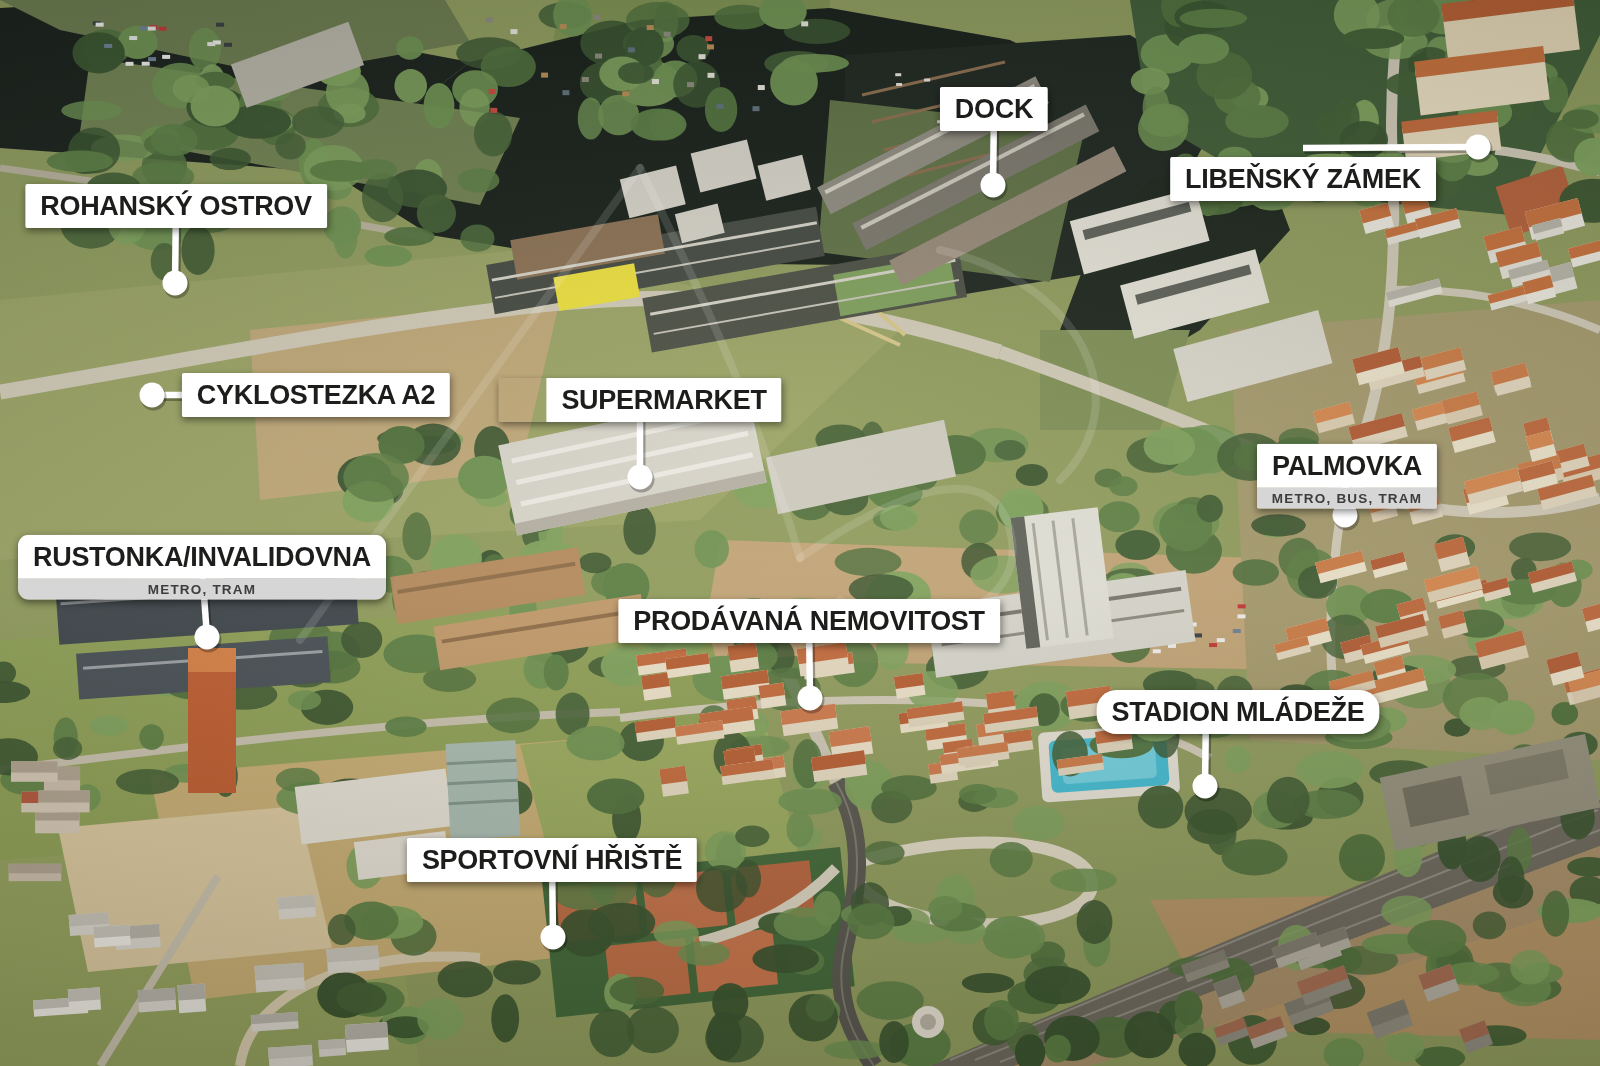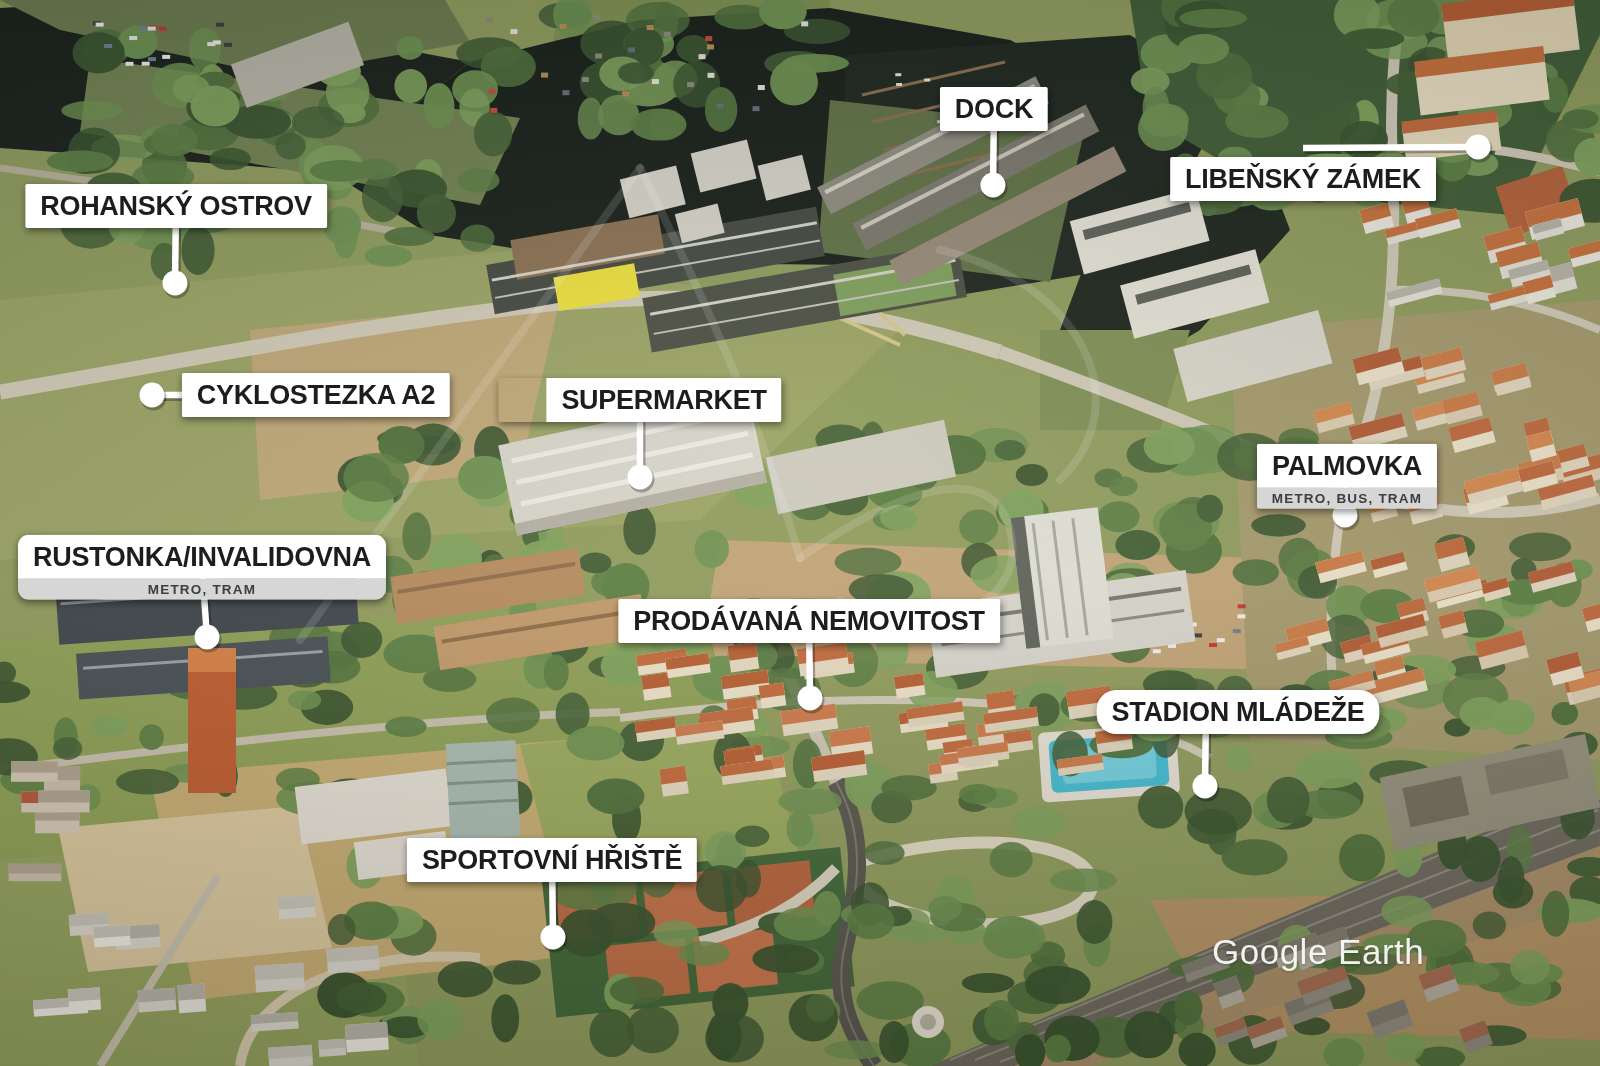--- a/index.html
+++ b/index.html
@@ -1395,16 +1395,15 @@
         <div class="marker-label">PRODÁVANÁ NEMOVITOST</div>
       </div>
       <div class="marker" style="left: 1238px; top: 712px; border-radius: 20px;">
         <div class="marker-label">STADION MLÁDEŽE</div>
       </div>
       <div class="marker" style="left: 552px; top: 860px;">
         <div class="marker-label">SPORTOVNÍ HŘIŠTĚ</div>
       </div>
     </div>
 
-  <div class="google-wm">Google Earth</div>
 
   <div class="grade"></div>
 </div>
 
 </body></html>

